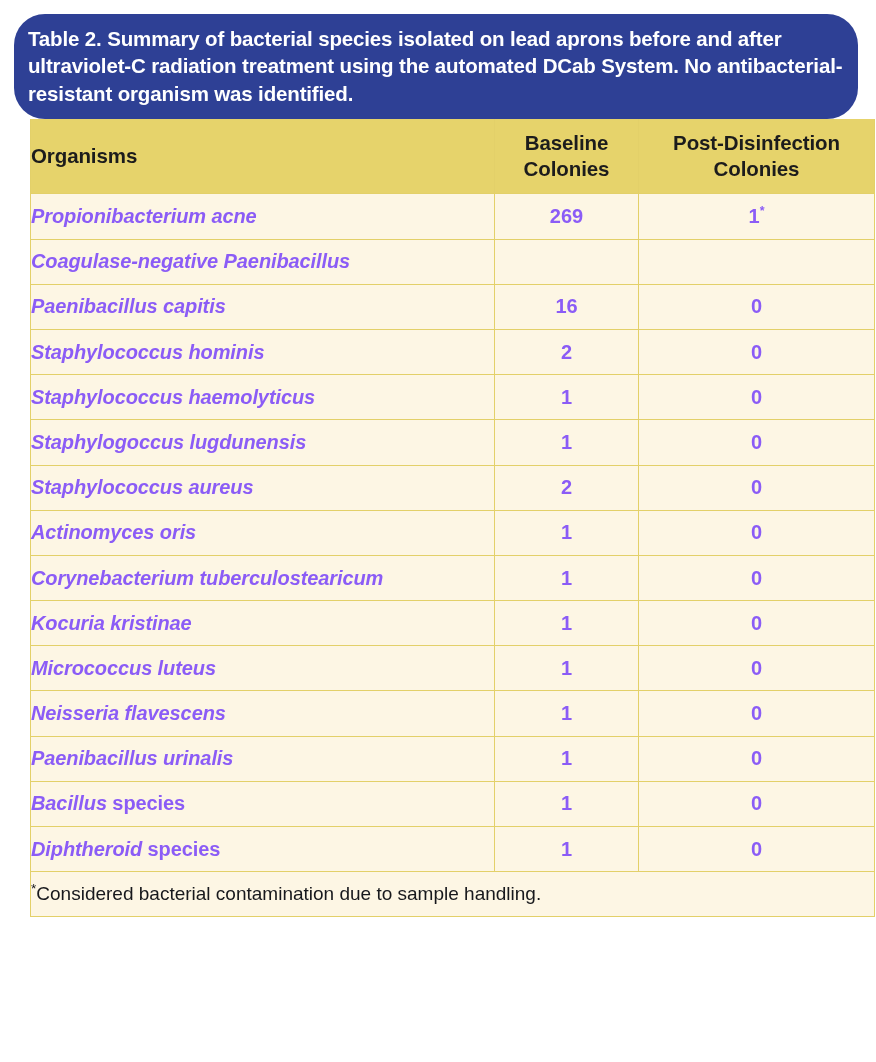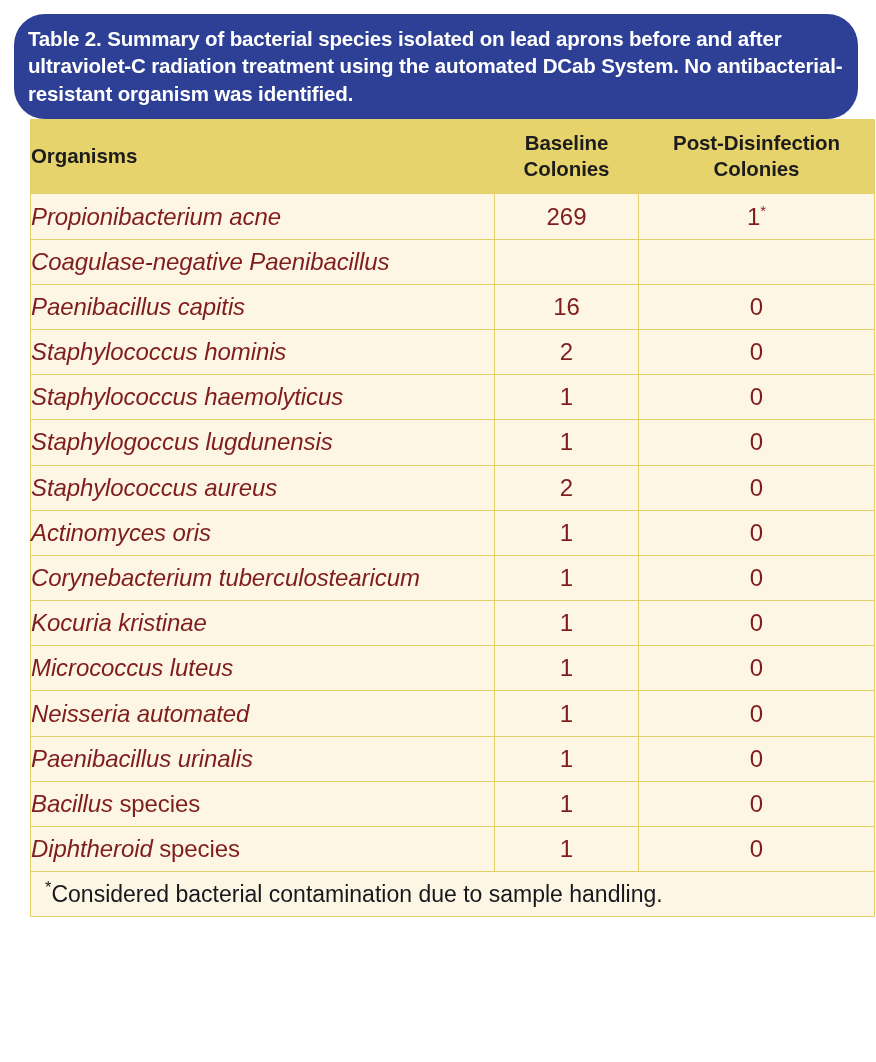--- a/index.html
+++ b/index.html
@@ -71,44 +71,44 @@
   }
   th.h-num {
     text-align: center;
     padding-right: 12px;
   }
 
   
   #data-table tbody td {
     background: #FDF6E4;
     height: 44.2px;
-    color: #7f1d1d;
-    font-size: 24px;
+    color: #8b5cf6;
+    font-size: 20px;
+    font-weight: bold;
   }
   td.organism {
     text-align: left;
     padding-left: 14px;
     font-style: italic;
     letter-spacing: -0.1px;
   }
   td.organism.indent { padding-left: 40px; }
   td.organism.roman  { font-style: normal; }
   td.organism .roman-part { font-style: normal; }
 
   td.num {
     text-align: center;
     font-style: normal;
   }
 
   
   tr#footnote-row td {
     height: 44px;
     text-align: left;
-    padding-left: 14px;
-    font-size: 23px;
+    font-size: 19px;
     font-style: normal;
     color: #17181c;
   }
 
   sup {
     font-size: 0.62em;
     vertical-align: super;
     line-height: 0;
   }
   .foot-star {
@@ -187,21 +187,21 @@
           <td class="organism"><span>Kocuria kristinae</span></td>
           <td class="num">1</td>
           <td class="num">0</td>
         </tr>
         <tr>
           <td class="organism"><span>Micrococcus luteus</span></td>
           <td class="num">1</td>
           <td class="num">0</td>
         </tr>
         <tr>
-          <td class="organism"><span>Neisseria automated</span></td>
+          <td class="organism"><span>Neisseria flavescens</span></td>
           <td class="num">1</td>
           <td class="num">0</td>
         </tr>
         <tr>
           <td class="organism"><span>Paenibacillus urinalis</span></td>
           <td class="num">1</td>
           <td class="num">0</td>
         </tr>
         <tr>
           <td class="organism"><span>Bacillus</span><span class="roman-part"> species</span></td>

